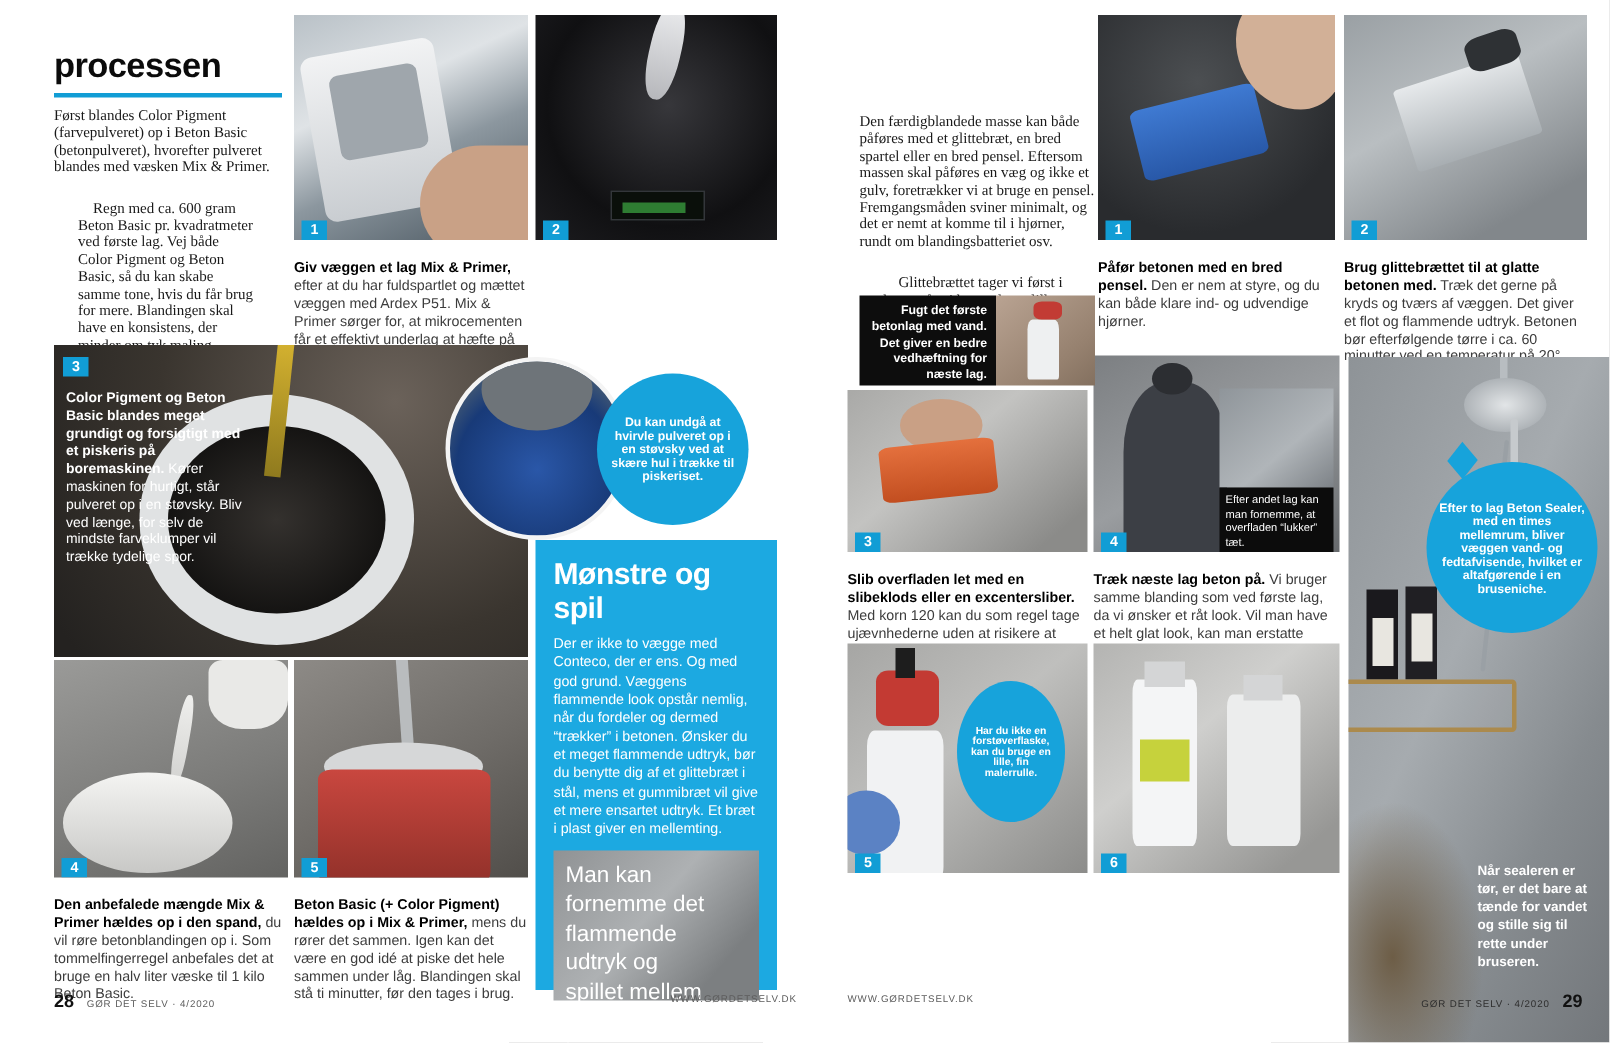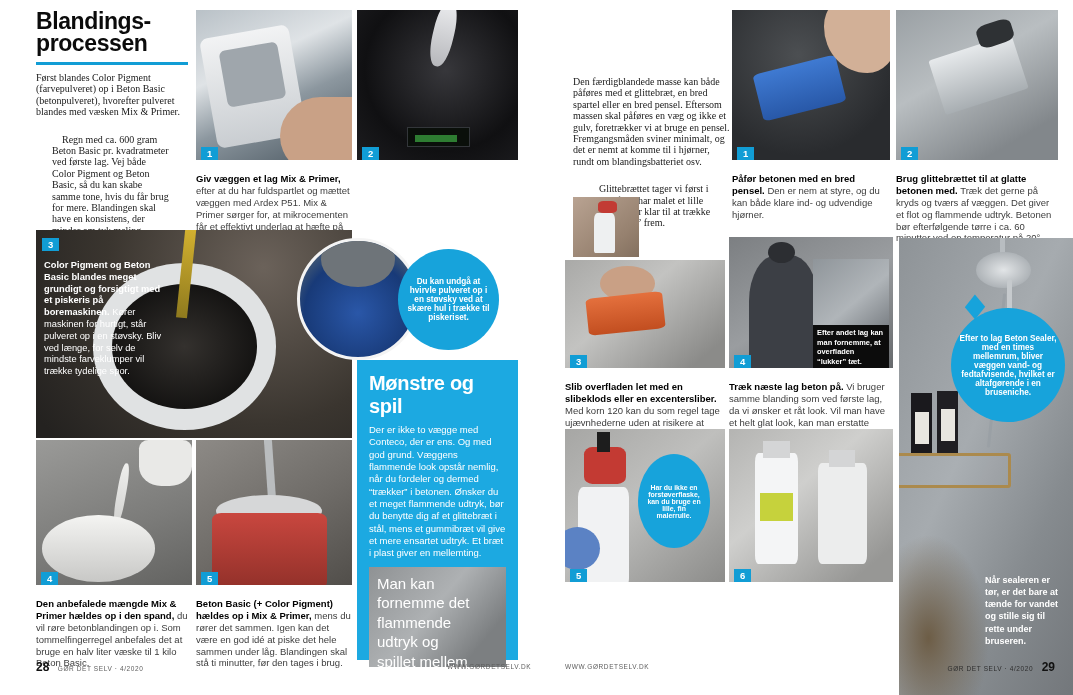--- a/index.html
+++ b/index.html
@@ -73,21 +73,21 @@
   .r2-float{left:24%;top:24%;width:54%;height:38%;background:linear-gradient(#e6e9eb,#a8aeb2);transform:rotate(-18deg);border-radius:4%;}
   .r2-handle{left:50%;top:8%;width:22%;height:15%;background:#2e3134;transform:rotate(-18deg);border-radius:30%;}
   .ph-r3{background:linear-gradient(140deg,#a9a9a7,#c3c3c1 40%,#8b8b89 88%);}
   .r3-hand{left:22%;top:6%;width:34%;height:32%;background:#c9a085;border-radius:50%;}
   .r3-block{left:14%;top:32%;width:48%;height:34%;background:linear-gradient(#e4703d,#c24e20);border-radius:10%;transform:rotate(-6deg);}
   .ph-r4{background:linear-gradient(150deg,#7c7f82,#9a9da0 50%,#676a6d);}
   .r4-man{left:12%;top:14%;width:42%;height:88%;background:#3c3f45;border-radius:40% 40% 8% 8%;}
   .r4-head{left:24%;top:4%;width:16%;height:16%;background:#2c2e32;border-radius:50%;}
   .r4-inset{position:absolute;right:4px;top:22px;width:76px;z-index:4;}
   .ph-r4in{height:66px;background:linear-gradient(140deg,#8f959a,#b0b5b9 60%,#7d8287);}
-  .r4-note{background:#0c0c0c;color:#fff;font-weight:700;font-size:7.4px;line-height:1.3;padding:3px 4px;}
+  .r4-note{background:#0c0c0c;color:#fff;font-weight:400;font-size:7.4px;line-height:1.3;padding:3px 4px;}
   .ph-r5{background:linear-gradient(140deg,#a6a6a4,#bfbfbd 45%,#8c8c8a);}
   .r5-bottle{left:8%;bottom:-4%;width:32%;height:66%;background:#f1f2f3;border-radius:10%;}
   .r5-top{left:12%;top:12%;width:26%;height:24%;background:#c33a33;border-radius:20%;}
   .r5-nozzle{left:20%;top:2%;width:8%;height:13%;background:#1d1d1d;}
   .r5-glove{left:-6%;bottom:8%;width:28%;height:28%;background:#5b82c4;border-radius:50%;}
   .ph-r6{background:linear-gradient(140deg,#b4b4b2,#cfcfcd 40%,#979795 88%);}
   .r6-b1{left:16%;top:16%;width:26%;height:72%;background:#f4f5f6;border-radius:8%;}
   .r6-cap1{left:21%;top:8%;width:16%;height:11%;background:#d4d5d6;}
   .r6-label{left:19%;top:42%;width:20%;height:18%;background:#c6d23c;}
   .r6-b2{left:54%;top:22%;width:30%;height:66%;background:#eceded;border-radius:8%;}
@@ -109,21 +109,21 @@
   .sn-text{flex:1;background:#0d0d0d;color:#fff;font-weight:700;font-size:8.2px;line-height:1.32;
            text-align:right;padding:5px 6px;box-sizing:border-box;}
   .sn-photo{width:66px;}
 </style>
 </head>
 <body>
 
 <div class="spread">
 
   <div class="title" style="left:36px;top:10px;width:152px;">
-    <span>Blandings-</span><br>
+    <br>
     <span>processen</span>
     <div class="rule"></div>
   </div>
 
   <div class="intro" style="left:36px;top:72px;width:151px;">
     <p>Først blandes Color Pigment (farvepulveret) op i Beton Basic (betonpulveret), hvorefter pulveret blandes med væsken Mix &amp; Primer.</p>
     <p class="ind">Regn med ca. 600 gram Beton Basic pr. kvadratmeter ved første lag. Vej både Color Pigment og Beton Basic, så du kan skabe samme tone, hvis du får brug for mere. Blandingen skal have en konsistens, der minder om tyk maling.</p>
     <p class="ind">Gem lidt af væsken, så du kan gøre blandingen tyndere, hvis det virker bedre.</p>
   </div>
 
@@ -206,20 +206,21 @@
   </div>
   <div class="foot" style="left:447px;top:663px;">WWW.GØRDETSELV.DK</div>
 
 
   <div class="intro" style="left:573px;top:76px;width:157px;">
     <p>Den færdigblandede masse kan både påføres med et glittebræt, en bred spartel eller en bred pensel. Eftersom massen skal påføres en væg og ikke et gulv, foretrækker vi at bruge en pensel. Fremgangsmåden sviner minimalt, og det er nemt at komme til i hjørner, rundt om blandingsbatteriet osv.</p>
     <p class="ind">Glittebrættet tager vi først i brug, når vi har malet et lille område og er klar til at trække “flammerne” frem.</p>
   </div>
 
   <div class="spraynote">
+    <div class="sn-text">Fugt det første betonlag med vand. Det giver en bedre vedhæftning for næste lag.</div>
     <div class="sn-photo ph ph-spray">
       <div class="sh sp-bottle"></div>
       <div class="sh sp-trig"></div>
     </div>
   </div>
 
   <div class="fig" style="left:732px;top:10px;width:158px;">
     <div class="ph ph-r1" style="height:150px;">
       <div class="sh r1-float"></div>
       <div class="sh r1-hand"></div>

